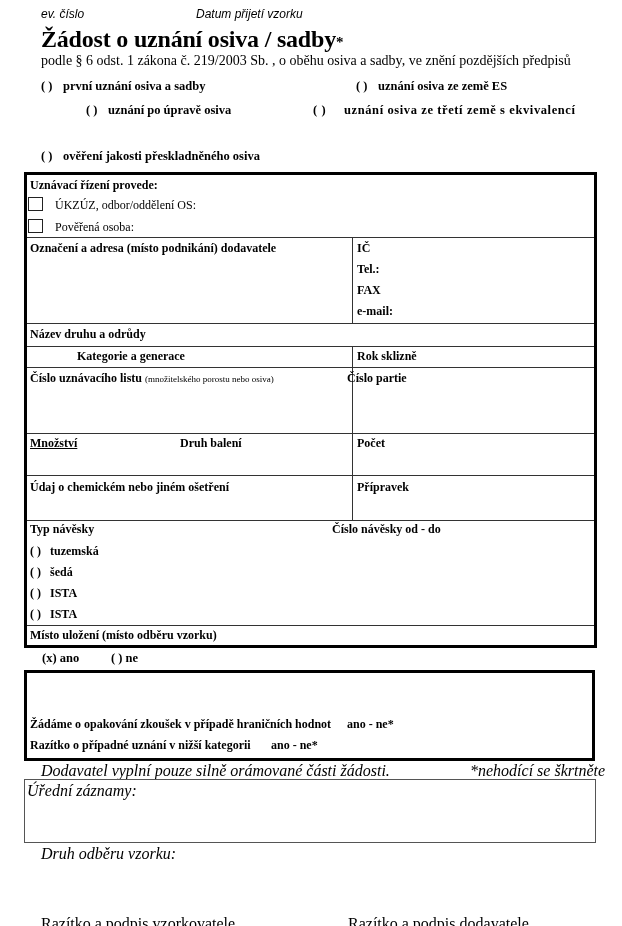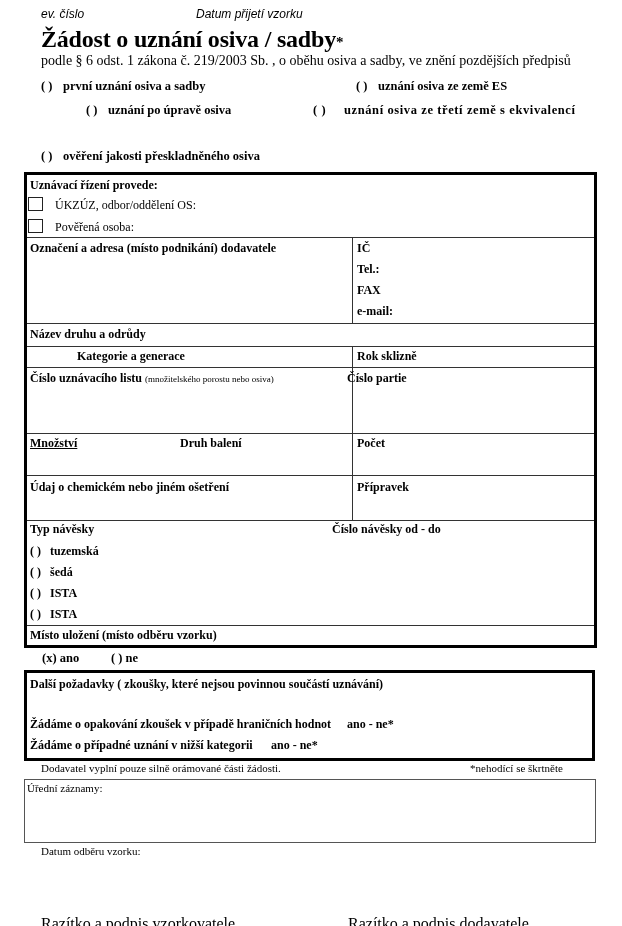--- a/index.html
+++ b/index.html
@@ -18,21 +18,21 @@
     .box1 { position: absolute; left: 24px; top: 172px; width: 573px; height: 476px; border: 3px solid #000; }
     .box1 .hline { position: absolute; left: 0; right: 0; height: 1px; background: #333; }
     .box1 .vline { position: absolute; width: 1px; background: #333; }
     .lbl { position: absolute; font-weight: bold; font-size: 12px; white-space: nowrap; }
     .lbl small { font-weight: normal; font-size: 9px; }
     .plain { position: absolute; font-size: 12px; white-space: nowrap; }
     .chk { position: absolute; width: 15px; height: 14px; border: 1px solid #222; background: #fff; cursor: pointer; }
 
     .box2 { position: absolute; left: 24px; top: 670px; width: 571px; height: 91px; border: 3px solid #000; }
     .box3 { position: absolute; left: 24px; top: 779px; width: 572px; height: 64px; border: 1px solid #555; }
-    .small { font-size: 11px; }
+    .small { font-size: 16px; font-style: italic; }
     .sig { font-size: 16px; margin-top: 24px; }
   </style>
 </head>
 <body>
 
 <div class="abs hdr-italic" style="left:41px; top:7px;">ev. číslo</div>
 <div class="abs hdr-italic" style="left:196px; top:7px;">Datum přijetí vzorku</div>
 <div class="abs title" style="left:41px; top:26px;"><span>Žádost o uznání osiva / sadby</span><span class="star">*</span></div>
 <div class="abs subtitle" style="left:41px; top:53px;">podle § 6 odst. 1 zákona č. 219/2003 Sb. , o oběhu osiva a sadby, ve znění pozdějších předpisů</div>
 
@@ -89,29 +89,28 @@
   <div class="lbl" style="left:3px; top:432px;"><span style="display:inline-block;width:20px;">( )</span><span>ISTA</span></div>
 
   <div class="hline" style="top:450px;"></div>
   <div class="lbl" style="left:3px; top:453px;">Místo uložení (místo odběru vzorku)</div>
 </div>
 
 <div class="abs opt" style="left:42px; top:651px;">(x) ano</div>
 <div class="abs opt" style="left:111px; top:651px;">( ) ne</div>
 
 <div class="box2">
-  <div class="lbl" style="left:3px; top:4px;">Další požadavky ( zkoušky, které nejsou povinnou součástí uznávání)</div>
   <div class="lbl" style="left:3px; top:44px;">Žádáme o opakování zkoušek v případě hraničních hodnot</div>
   <div class="lbl" style="left:320px; top:44px;">ano - ne*</div>
-  <div class="lbl" style="left:3px; top:65px;">Žádáme o  případné uznání v nižší kategorii</div>
+  <div class="lbl" style="left:3px; top:65px;">Razítko o  případné uznání v nižší kategorii</div>
   <div class="lbl" style="left:244px; top:65px;">ano - ne*</div>
 </div>
 
 <div class="abs small" style="left:41px; top:762px;">Dodavatel vyplní pouze silně orámované části žádosti.</div>
 <div class="abs small" style="left:470px; top:762px;">*nehodící se škrtněte</div>
 
 <div class="box3">
   <div class="plain small" style="left:2px; top:2px;">Úřední záznamy:</div>
 </div>
 
-<div class="abs small" style="left:41px; top:845px;">Datum odběru vzorku:</div>
+<div class="abs small" style="left:41px; top:845px;">Druh odběru vzorku:</div>
 <div class="abs sig" style="left:41px; top:891px;">Razítko a podpis vzorkovatele</div>
 <div class="abs sig" style="left:348px; top:891px;">Razítko a podpis dodavatele</div>
 
 </body></html>

